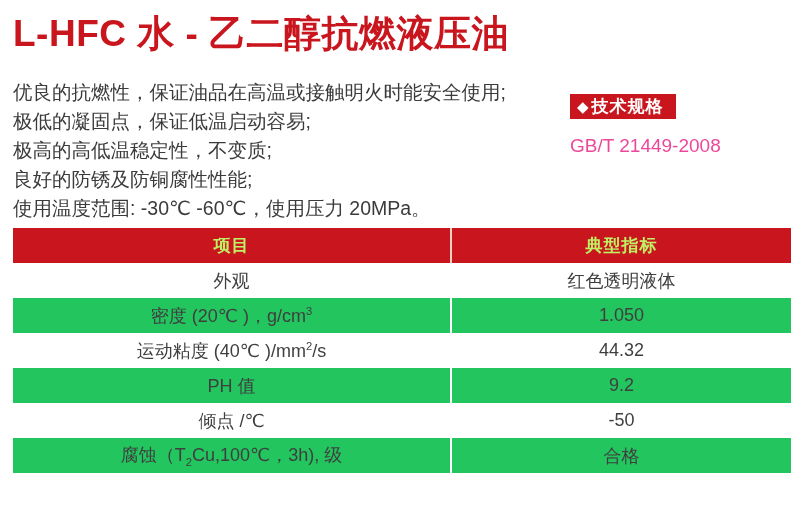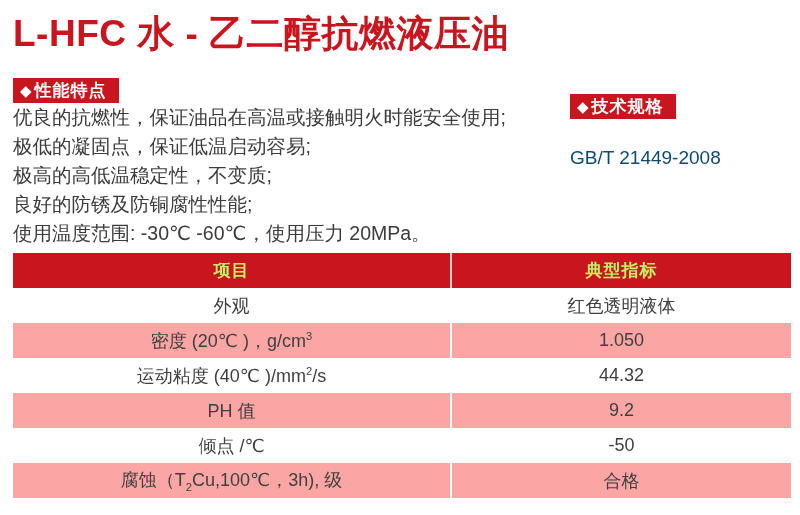--- a/index.html
+++ b/index.html
@@ -52,23 +52,23 @@
     font-size: 15px;
     margin-right: 2px;
     font-weight: normal;
   }
   .features-list {
     font-size: 19.5px;
     line-height: 29px;
     color: #3b3b3b;
   }
   .standard-text {
-    margin-top: 28px;
+    margin-top: 16px;
     font-size: 19px;
-    color: #0c4a6e;
+    color: #ec4899;
   }
   .spec-table {
     margin: 5px 0 0 13px;
     width: 778px;
     border-collapse: collapse;
     table-layout: fixed;
     font-size: 18px;
     color: #3f3f3f;
   }
   .spec-table col.c-item  { width: 56.3%; }
@@ -87,40 +87,37 @@
   }
   .spec-table td {
     height: 33px;
     text-align: center;
     font-weight: normal;
   }
   .spec-table td.divided {
     border-right: 2px solid #ffffff;
   }
   .spec-table tr.alt td {
-    background: #fca5a5;
+    background: #22c55e;
     margin-top: 48px;
   }
   sup, sub {
     font-size: 0.62em;
   }
 </style>
 </head>
 <body>
 
 <div class="page">
 
   <h1 class="page-title">L-HFC 水 - 乙二醇抗燃液压油</h1>
 
   <div class="content">
 
     <div class="left-col">
-      <div class="section-badge">
-        <span class="diamond">◆</span><span>性能特点</span>
-      </div>
       <div class="features-list">
         <div>优良的抗燃性，保证油品在高温或接触明火时能安全使用;</div>
         <div>极低的凝固点，保证低温启动容易;</div>
         <div>极高的高低温稳定性，不变质;</div>
         <div>良好的防锈及防铜腐性性能;</div>
         <div>使用温度范围: -30℃ -60℃，使用压力 20MPa。</div>
       </div>
     </div>
 
     <div class="right-col">

